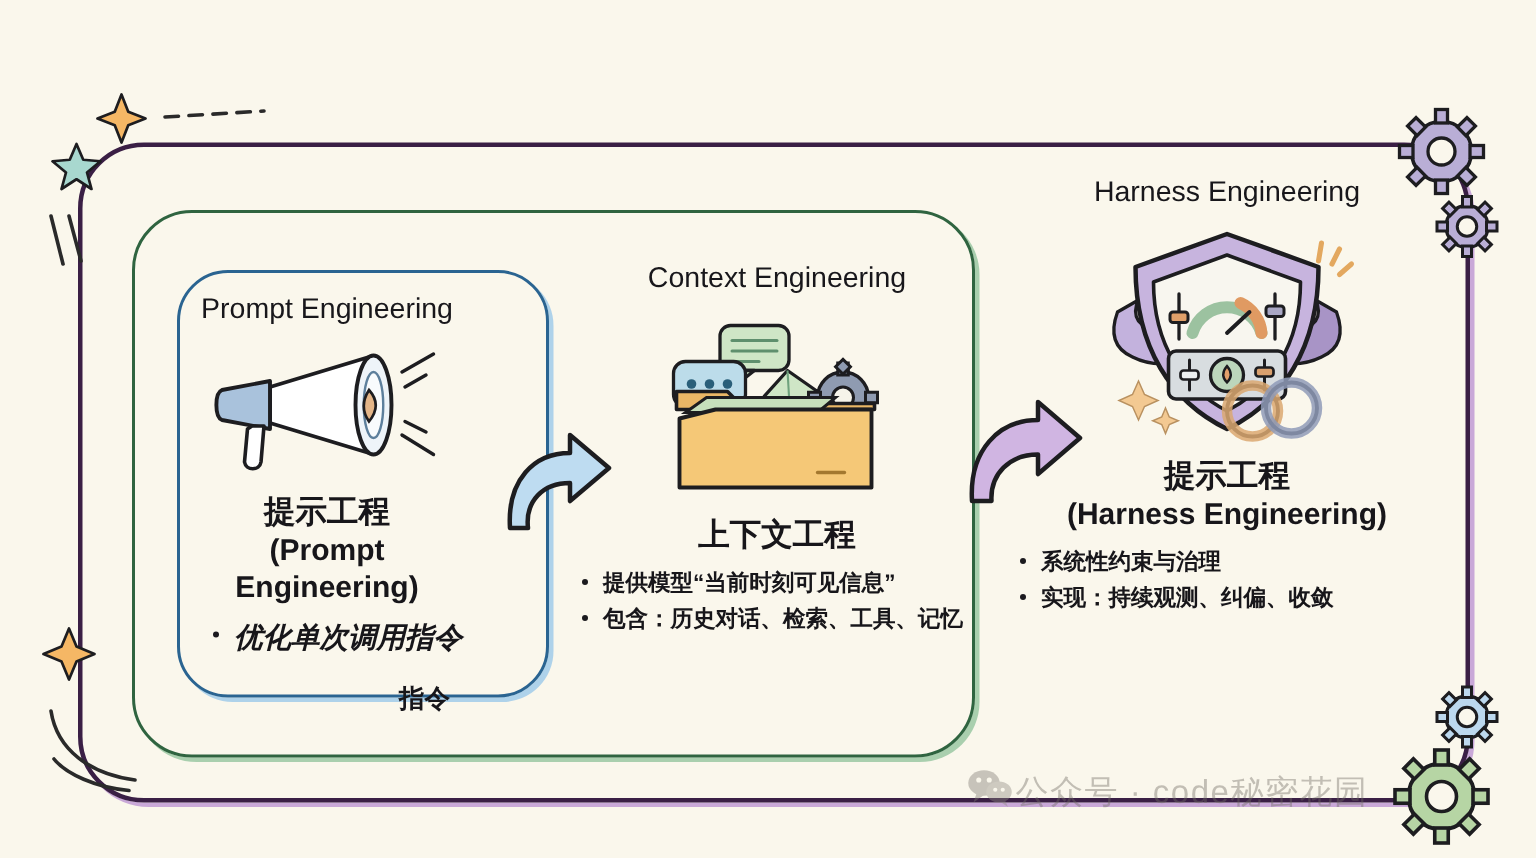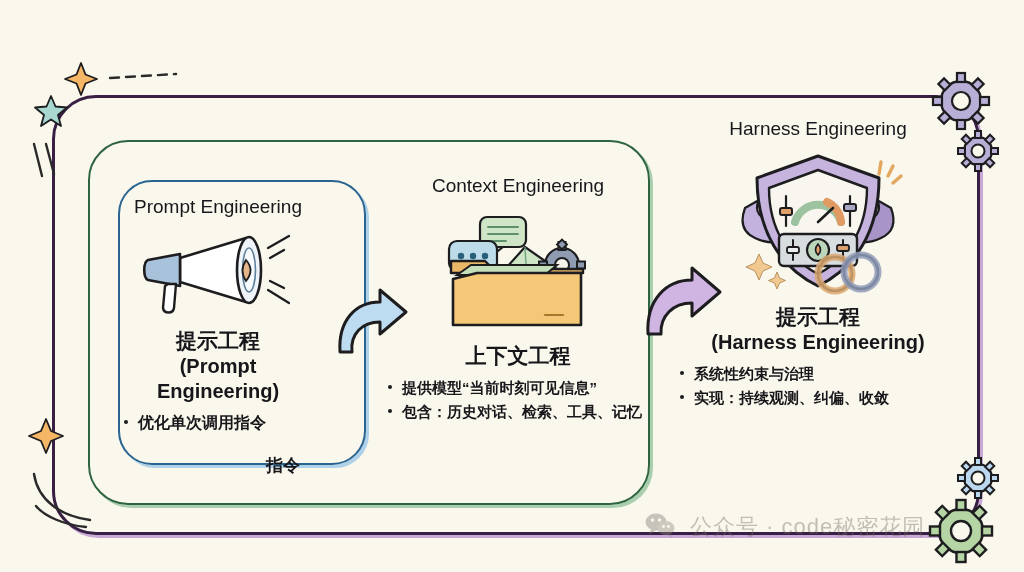--- a/index.html
+++ b/index.html
@@ -51,21 +51,21 @@
     text-align:left;font-size:15.5px;line-height:1.42;font-weight:bold;
   }
   .bullets li{position:relative;padding-left:16px;margin-bottom:2px;}
   .bullets li:before{
     content:"";position:absolute;left:2px;top:8px;
     width:4px;height:4px;border-radius:50%;background:#1b1a1e;
   }
 
   
   #col-prompt{left:118px;top:196px;width:200px;}
-  #col-prompt .bullets{font-size:16px;padding-left:4px;}
+  #col-prompt .bullets{font-size:19px;padding-left:22px;font-style:italic;}
   #col-context{left:378px;top:155px;width:280px;margin-top:20px;}
   #col-context .bullets{font-size:15px;padding-left:8px;}
   #col-harness{left:668px;top:118px;width:300px;}
   #col-harness .bullets{font-size:15px;padding-left:10px;}
 
   .art{margin:6px auto 4px auto;}
 
   
   .arrow{position:absolute;}
   #arrow-1{left:330px;top:282px;}
@@ -80,21 +80,21 @@
   #sparkle-tl-orange{left:64px;top:62px;}
   #star-tl-teal{left:34px;top:94px;}
   #sparkle-bl-orange{left:28px;top:418px;}
   #dash-tl{left:108px;top:70px;}
   #slash-tl{left:30px;top:140px;}
   #arc-bl{left:28px;top:470px;}
 
   
   .watermark{
     position:absolute;left:645px;top:512px;
-    display:flex;align-items:flex-end;gap:15px;
+    display:flex;align-items:flex-end;gap:2px;
     opacity:.40;
   }
   .watermark .wm-text{
     font-size:22px;color:#6f6a63;white-space:nowrap;letter-spacing:1px;
   }
 </style>
 </head>
 <body>
 
 <div class="stage">

